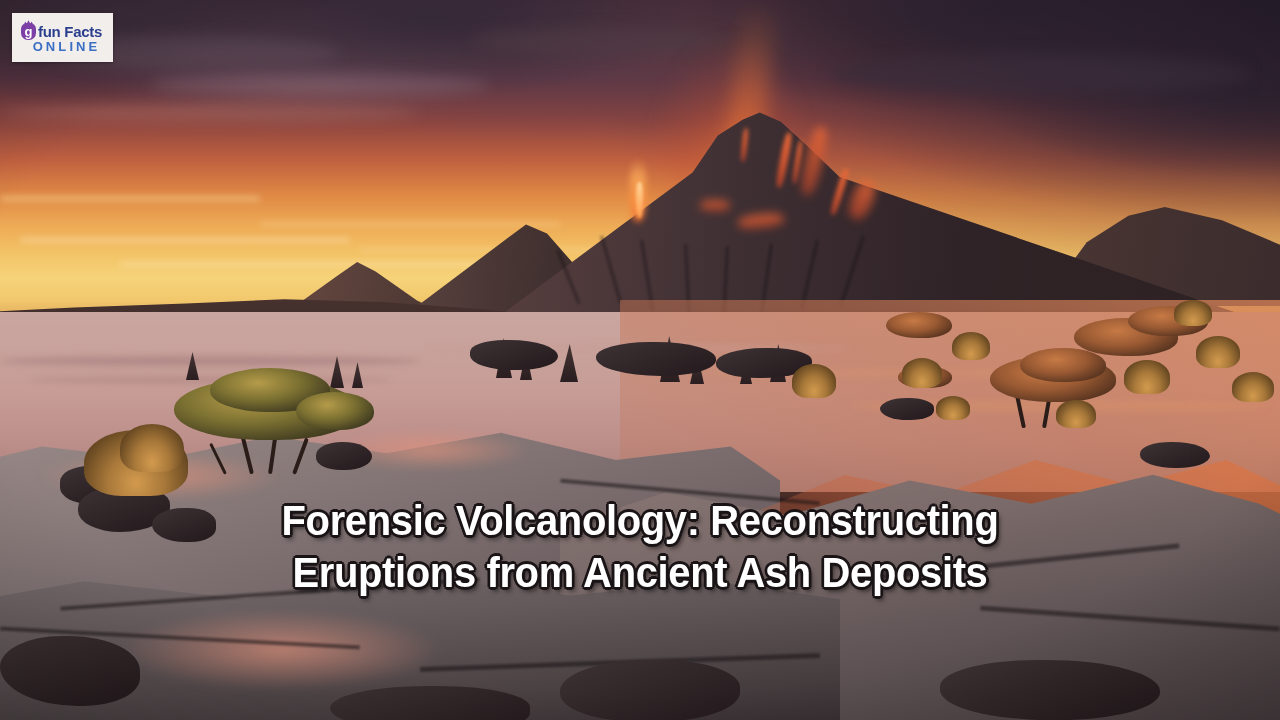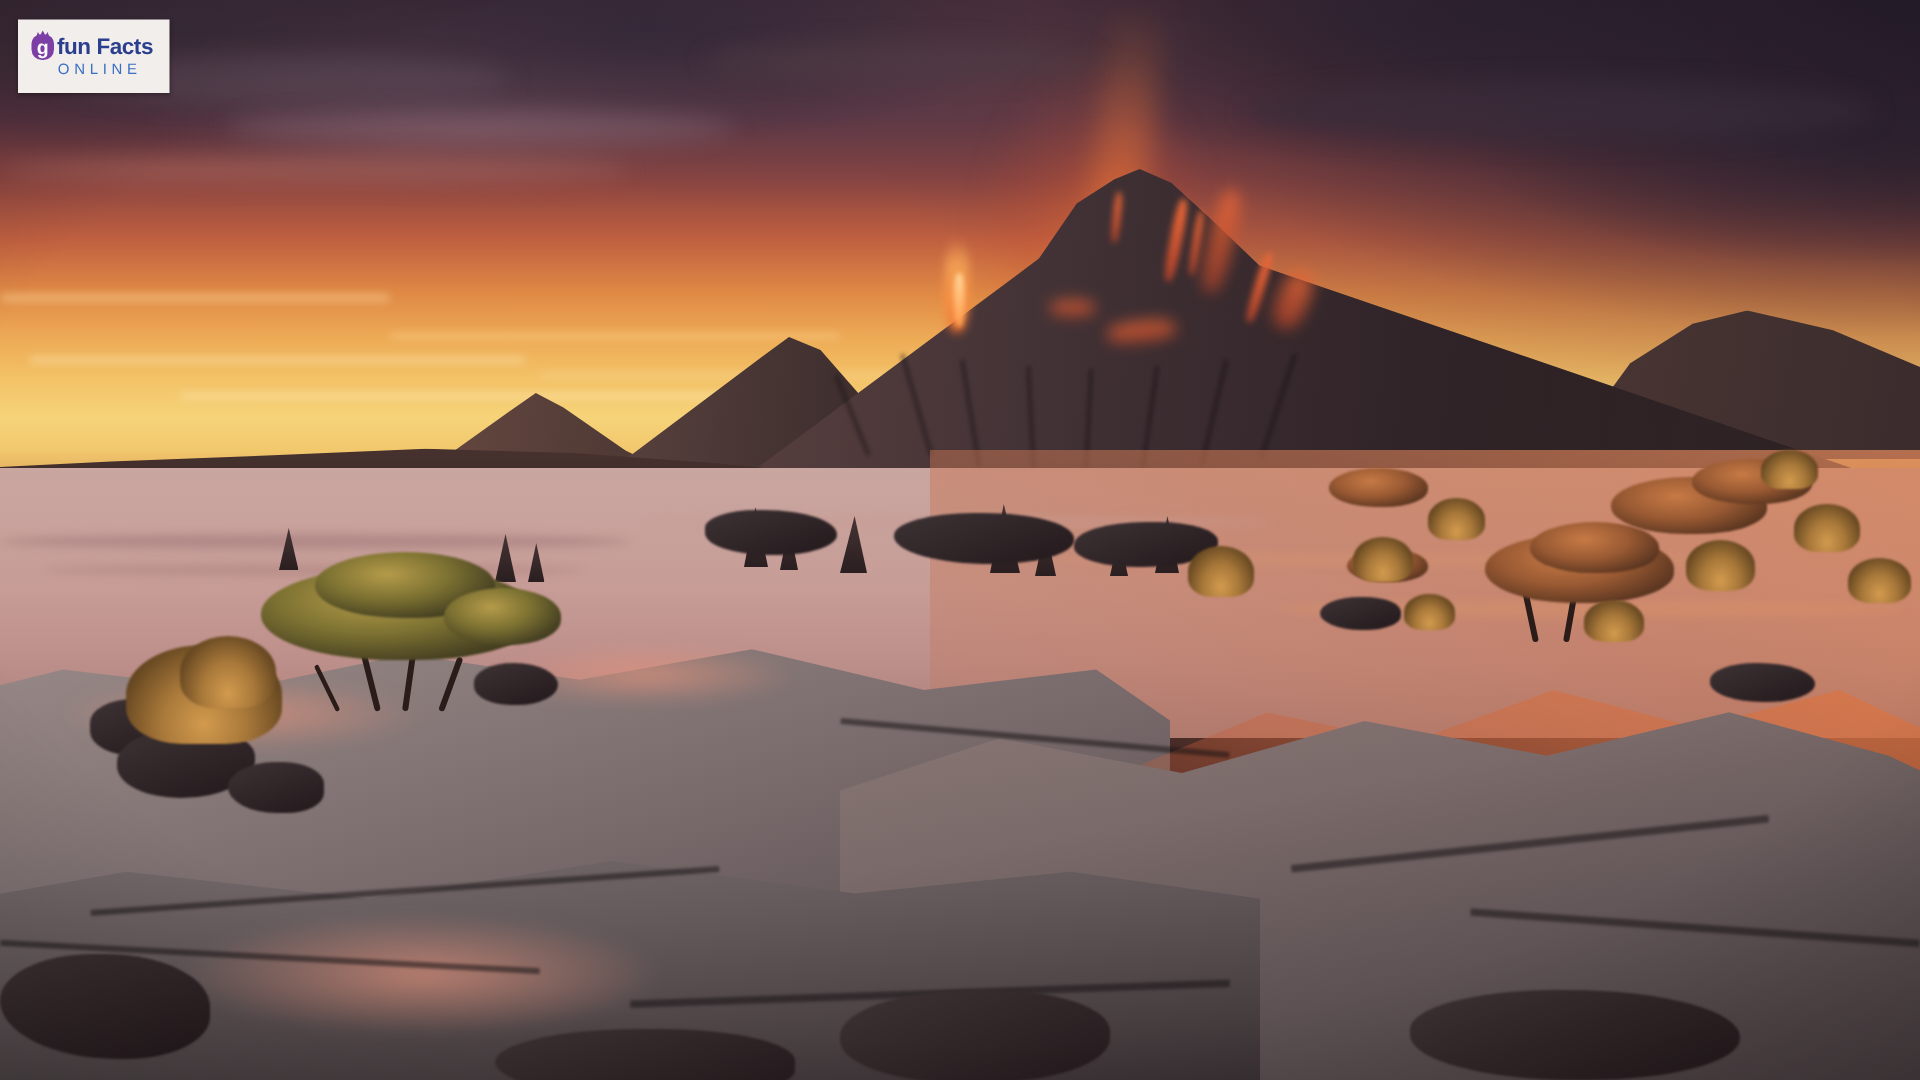--- a/index.html
+++ b/index.html
@@ -236,21 +236,21 @@
     width:9px; height:5px; background:#7b3fa6;
     clip-path:polygon(0% 100%, 14% 28%, 30% 74%, 50% 6%, 70% 74%, 86% 28%, 100% 100%);
   }
   .logo-funfacts {
     font-family:"Liberation Sans", sans-serif;
     font-weight:bold; font-size:15px; line-height:15px;
     color:#2c3f8f; letter-spacing:-0.3px;
   }
   .logo-online {
     font-family:"Liberation Sans", sans-serif;
-    font-weight:normal; font-size:10px; line-height:11px;
+    font-weight:bold; font-size:13px; line-height:11px;
     color:#3a6fc4; letter-spacing:3.1px; margin-top:1px; margin-left:8px;
   }
 
   .vignette {
     position:absolute; inset:0; pointer-events:none; z-index:35;
     background:radial-gradient(ellipse 90% 86% at 50% 46%, rgba(0,0,0,0) 58%, rgba(0,0,0,0.34) 100%);
   }
 </style>
 </head>
 <body>
@@ -384,20 +384,24 @@
   <div class="tuft" style="left:952px; top:332px; width:38px; height:28px;"></div>
   <div class="tuft" style="left:1124px; top:360px; width:46px; height:34px;"></div>
   <div class="tuft" style="left:1196px; top:336px; width:44px; height:32px;"></div>
   <div class="tuft" style="left:1232px; top:372px; width:42px; height:30px;"></div>
   <div class="tuft" style="left:1056px; top:400px; width:40px; height:28px;"></div>
   <div class="tuft" style="left:936px; top:396px; width:34px; height:24px;"></div>
   <div class="tuft" style="left:1174px; top:300px; width:38px; height:26px;"></div>
 
   <div class="vignette"></div>
 
+  <div class="title-block">
+    <div class="title-line">Forensic Volcanology: Reconstructing</div>
+    <div class="title-line">Eruptions from Ancient Ash Deposits</div>
+  </div>
 
   <div class="logo-box">
     <div class="logo-row">
       <span class="logo-g">g</span>
       <span class="logo-funfacts">fun Facts</span>
     </div>
     <div class="logo-online">ONLINE</div>
   </div>
 
 </div>

